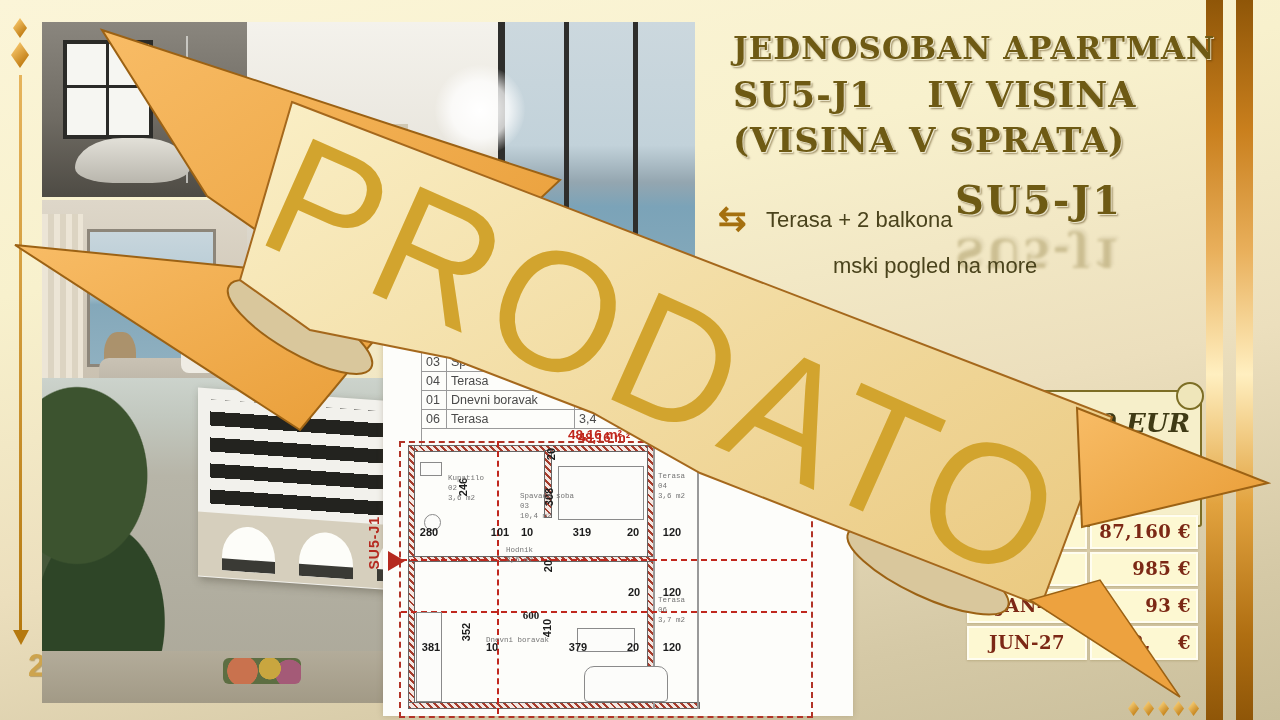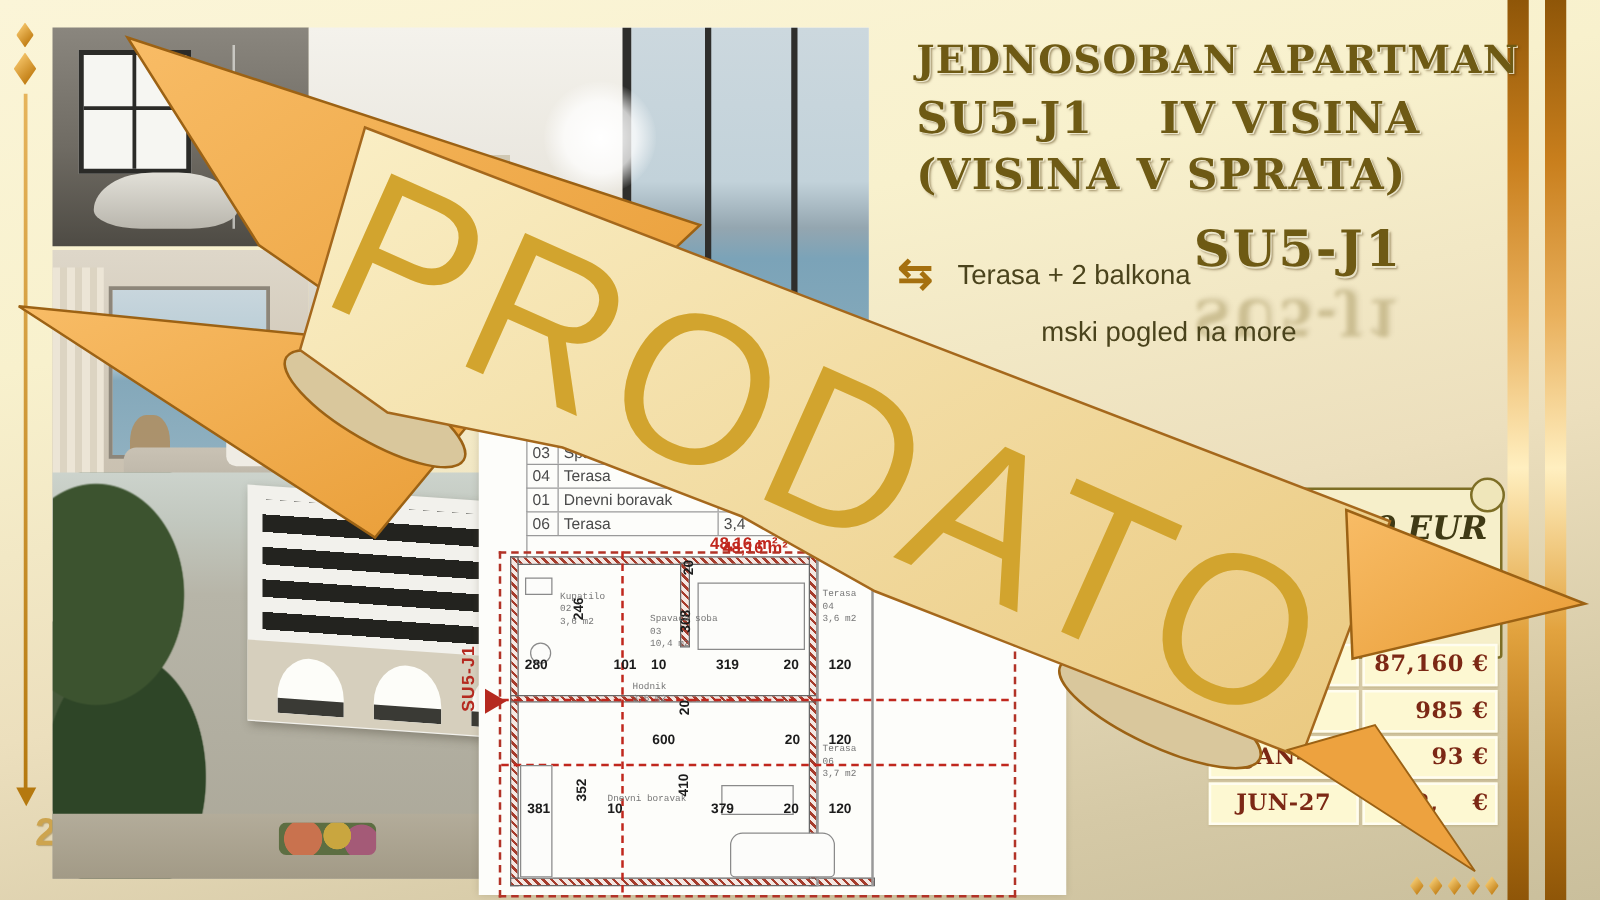--- a/index.html
+++ b/index.html
@@ -230,21 +230,21 @@
   <div class="furn" style="left:424px;top:514px;width:17px;height:17px;border-radius:50%;"></div>
   <div class="plan-unit">SU5-J1</div>
   <div class="plan-arrow"></div>
   <div>
       <span class="dim" style="left: 429px; top: 526px;">280</span>
       <span class="dim" style="left: 500px; top: 526px;">101</span>
       <span class="dim" style="left: 527px; top: 526px;">10</span>
       <span class="dim" style="left: 582px; top: 526px;">319</span>
       <span class="dim" style="left: 633px; top: 526px;">20</span>
       <span class="dim" style="left: 672px; top: 526px;">120</span>
-      <span class="dim" style="left: 531px; top: 586px;">600</span>
+      <span class="dim" style="left: 531px; top: 609px; font-family: Liberation Serif, serif;">600</span>
       <span class="dim" style="left: 634px; top: 586px;">20</span>
       <span class="dim" style="left: 672px; top: 586px;">120</span>
       <span class="dim" style="left: 431px; top: 641px;">381</span>
       <span class="dim" style="left: 492px; top: 641px;">10</span>
       <span class="dim" style="left: 578px; top: 641px;">379</span>
       <span class="dim" style="left: 633px; top: 641px;">20</span>
       <span class="dim" style="left: 672px; top: 641px;">120</span>
       <span class="dim v" style="left: 466px; top: 632px;">352</span>
       <span class="dim v" style="left: 463px; top: 487px;">246</span>
       <span class="dim v" style="left: 549px; top: 497px;">308</span>

